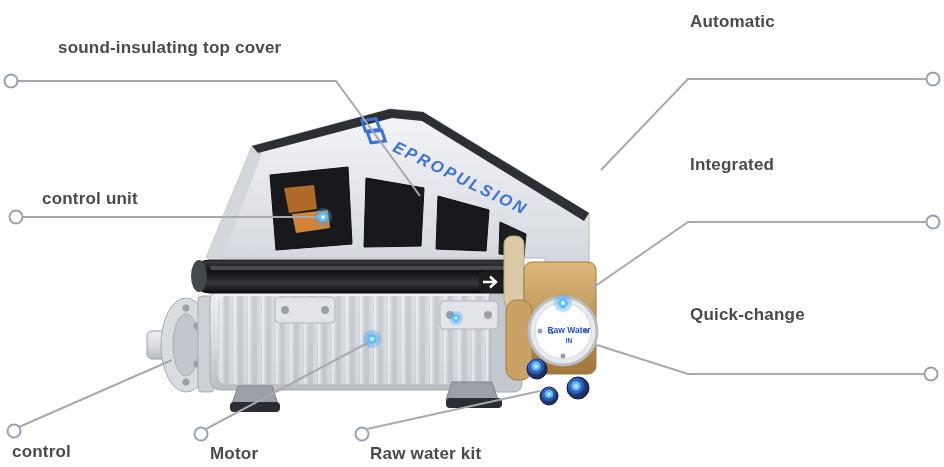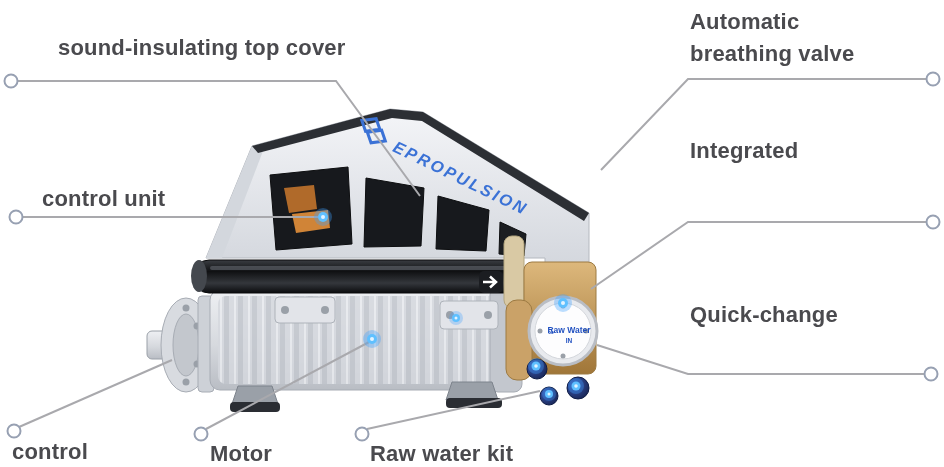--- a/index.html
+++ b/index.html
@@ -1,18 +1,18 @@
 <!DOCTYPE html>
 <html><head>
 <meta charset="utf-8">
 <style>
   html,body{margin:0;padding:0;background:#ffffff;}
   .stage{position:relative;width:944px;height:467px;background:#ffffff;overflow:hidden;
          font-family:"Liberation Sans",sans-serif;}
-  .callout{position:absolute;color:#4a4a4e;font-weight:700;font-size:22px;line-height:32px;
+  .callout{position:absolute;color:#4a4a4e;font-weight:700;font-size:17px;line-height:32px;
            white-space:nowrap;letter-spacing:0.2px;}
   .machine-svg{position:absolute;left:0;top:0;}
 </style>
 </head>
 <body>
 
 <div class="stage">
 
   <svg class="machine-svg" width="944" height="467" viewBox="0 0 944 467">
     <defs>
@@ -191,24 +191,23 @@
   <div class="callout" style="left:18px;top:183px;margin-left:24px;">control unit</div>
 
   <div class="callout" style="left:12px;top:436px;">control</div>
 
   <div class="callout" style="left:210px;top:438px;">Motor</div>
 
   <div class="callout" style="left:370px;top:438px;">Raw water kit</div>
 
   <div class="callout" style="left:690px;top:6px;">
     <div>Automatic</div>
-    <div>breathing valve</div>
   </div>
 
-  <div class="callout" style="left:690px;top:135px;">
+  <div class="callout" style="left:690px;top:149px;">
     <div>Integrated</div>
   </div>
 
   <div class="callout" style="left:690px;top:299px;text-align:right;">
     <div>Quick-change</div>
   </div>
 
 </div>
 
 </body></html>

